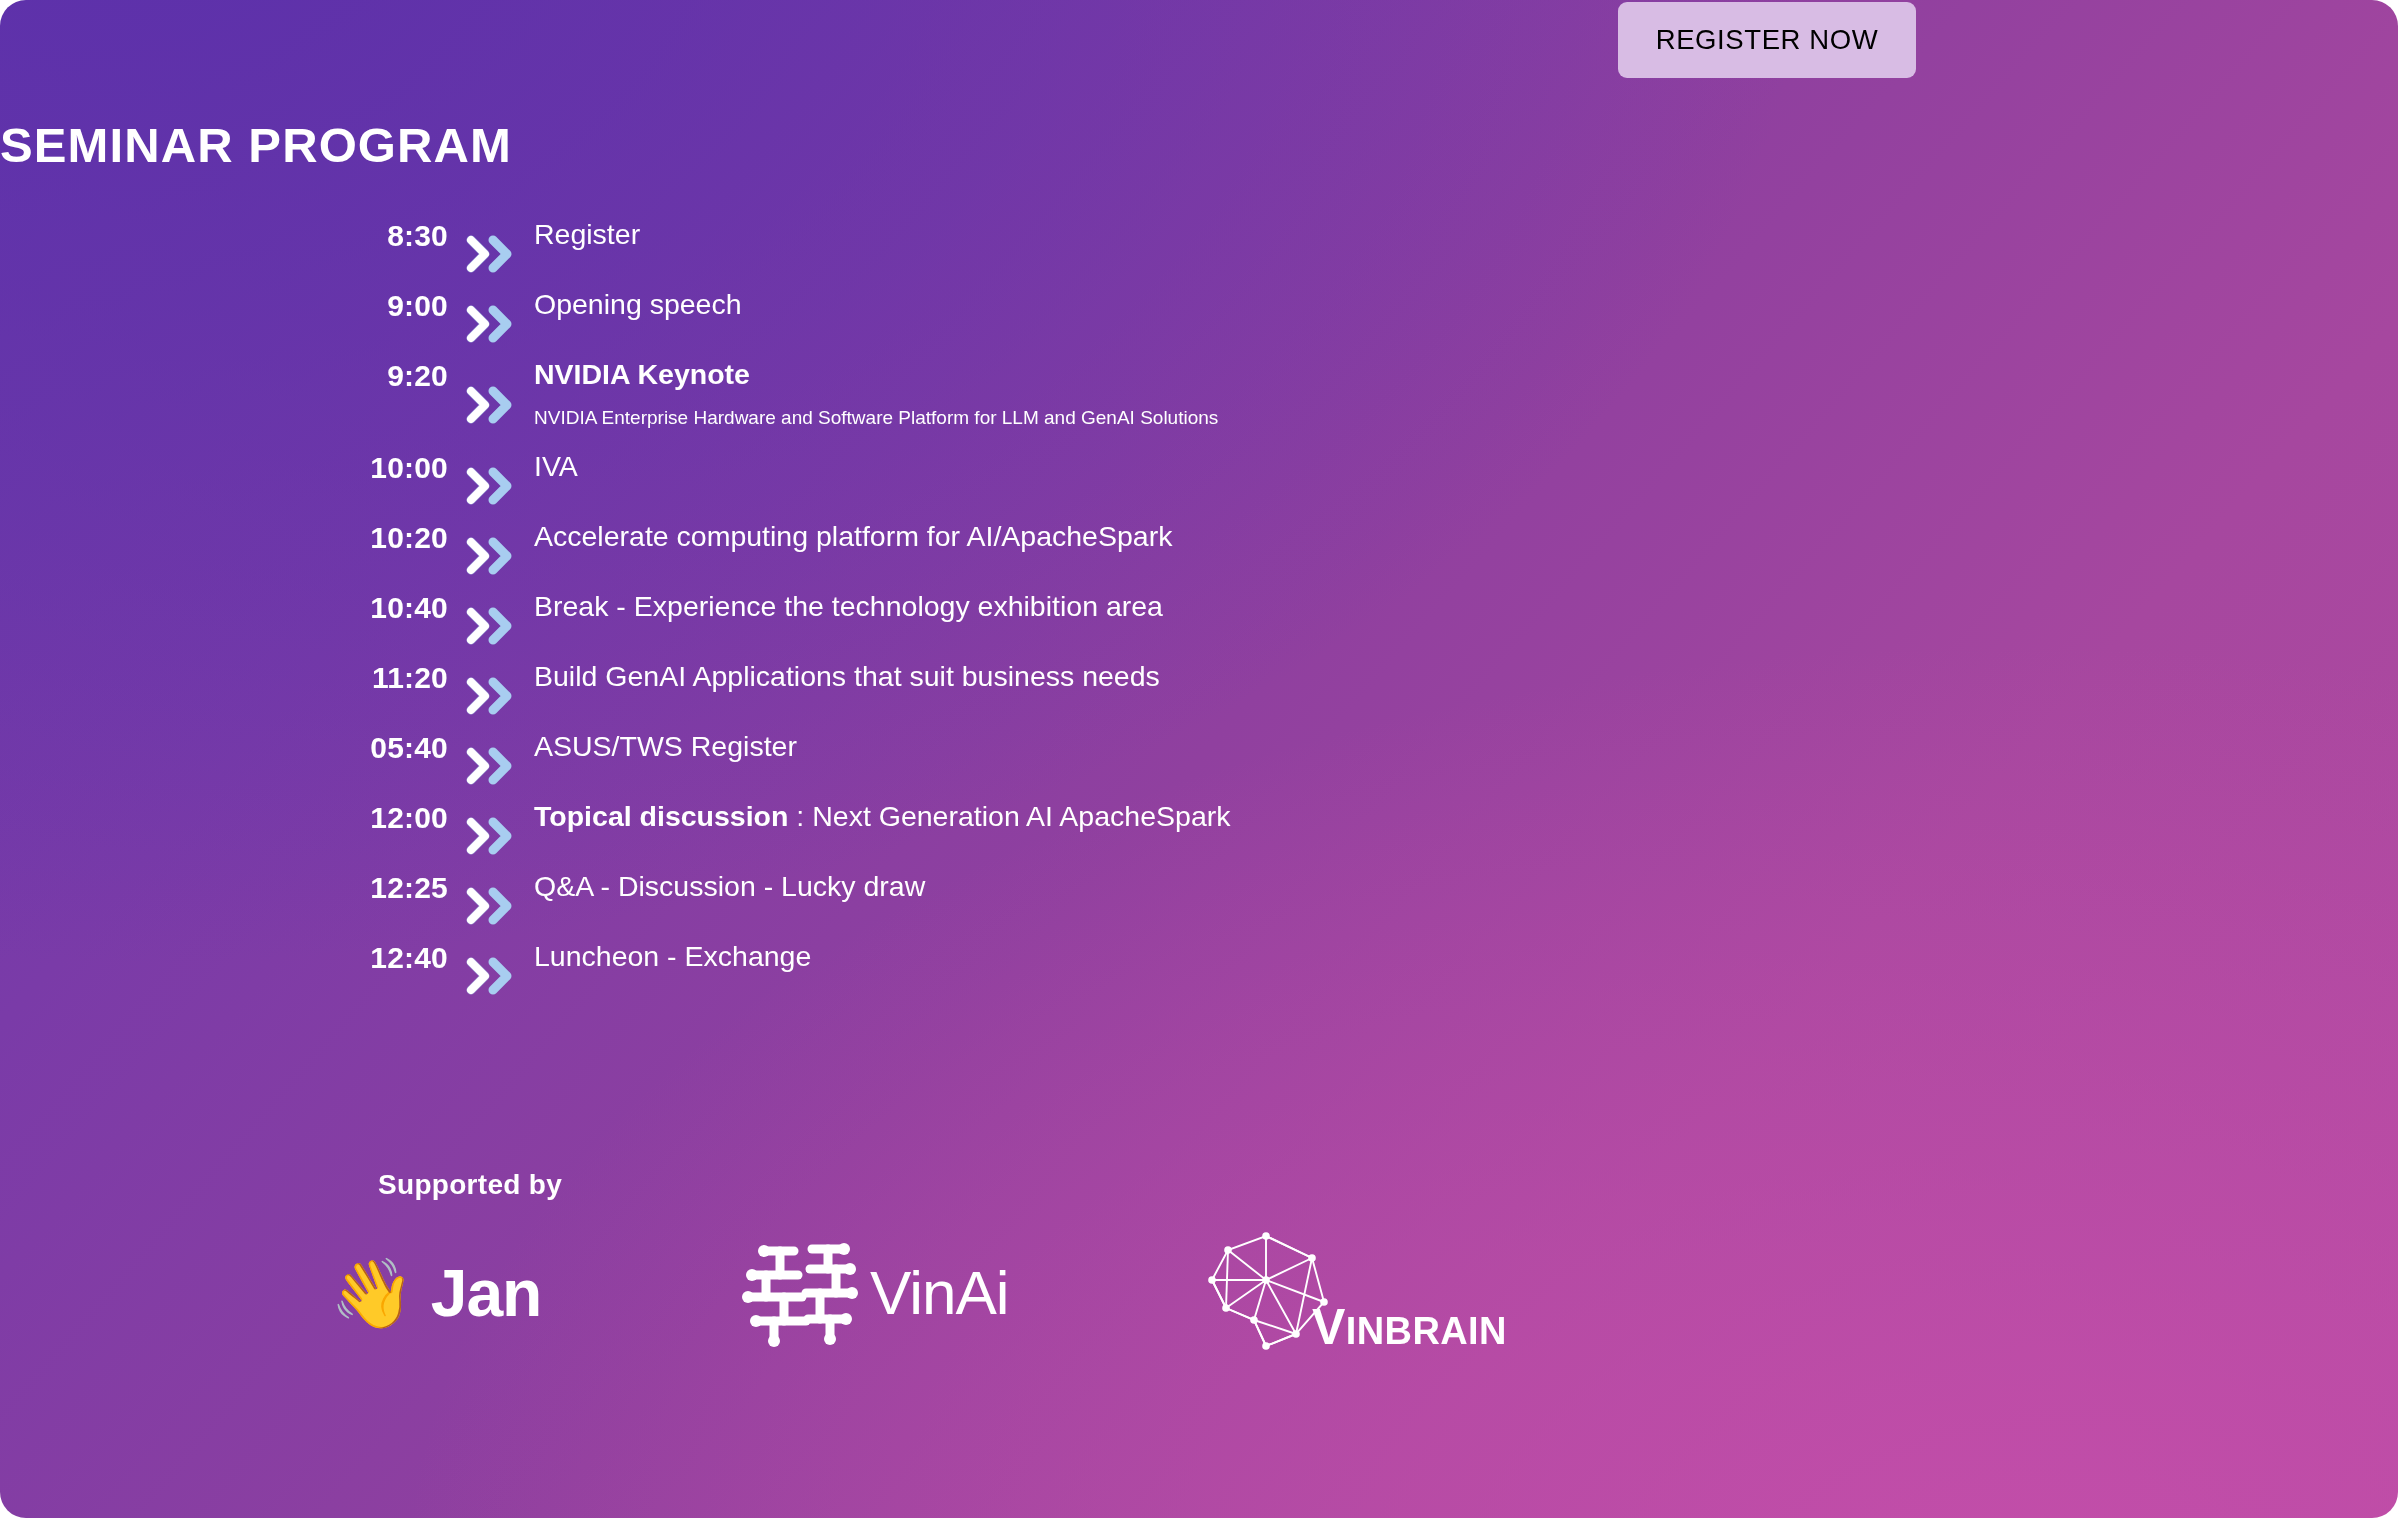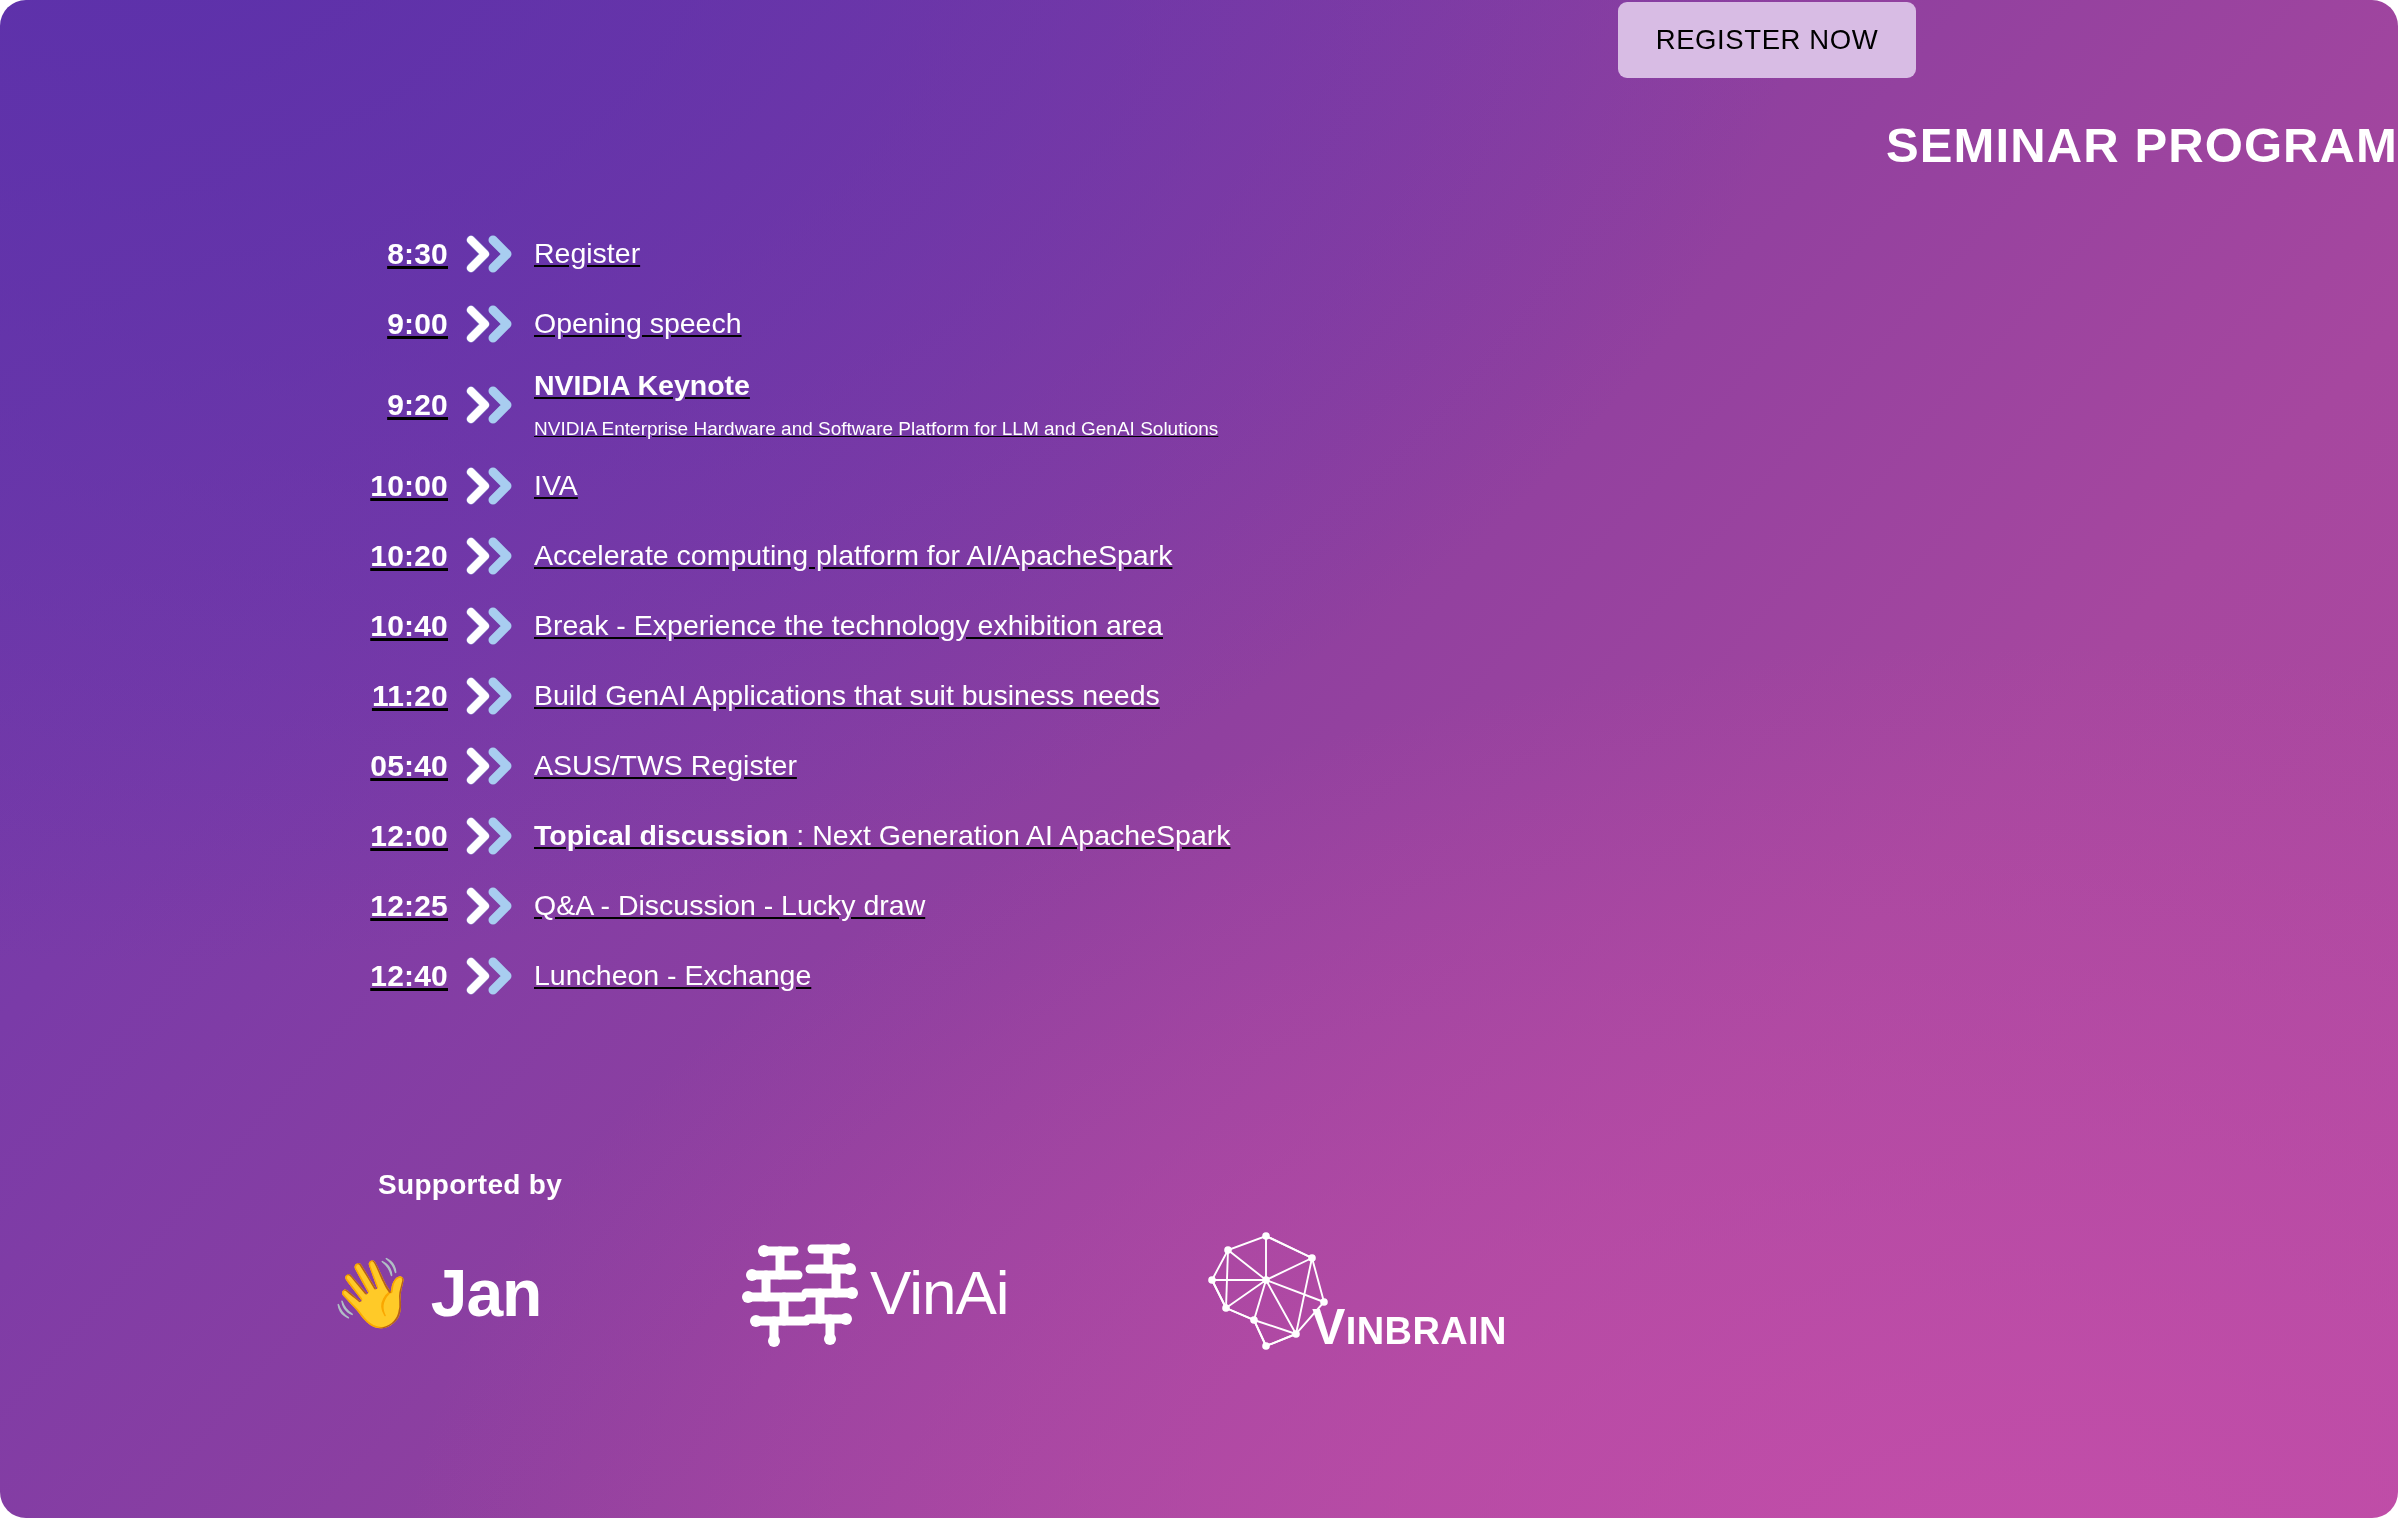--- a/index.html
+++ b/index.html
@@ -48,40 +48,38 @@
     text-align: center;
     padding: 0;
   }
 
   
   #page-title {
     position: absolute;
     top: 117px;
     left: 0;
     width: 100%;
-    text-align: right;
+    text-align: left;
     color: #ffffff;
     font-size: 49px;
     font-weight: bold;
     letter-spacing: 1.1px;
   }
 
   
   #schedule {
     position: absolute;
     left: 330px;
     top: 219px;
     width: 1560px;
   }
 
   .sched-row {
     display: flex;
-    align-items: center;
     min-height: 70px;
-    text-decoration: underline;
   }
   .sched-row.tall { min-height: 92px; }
 
   .time-cell {
     width: 118px;
     flex: 0 0 118px;
     text-align: right;
     color: #ffffff;
     font-size: 30px;
     font-weight: bold;

